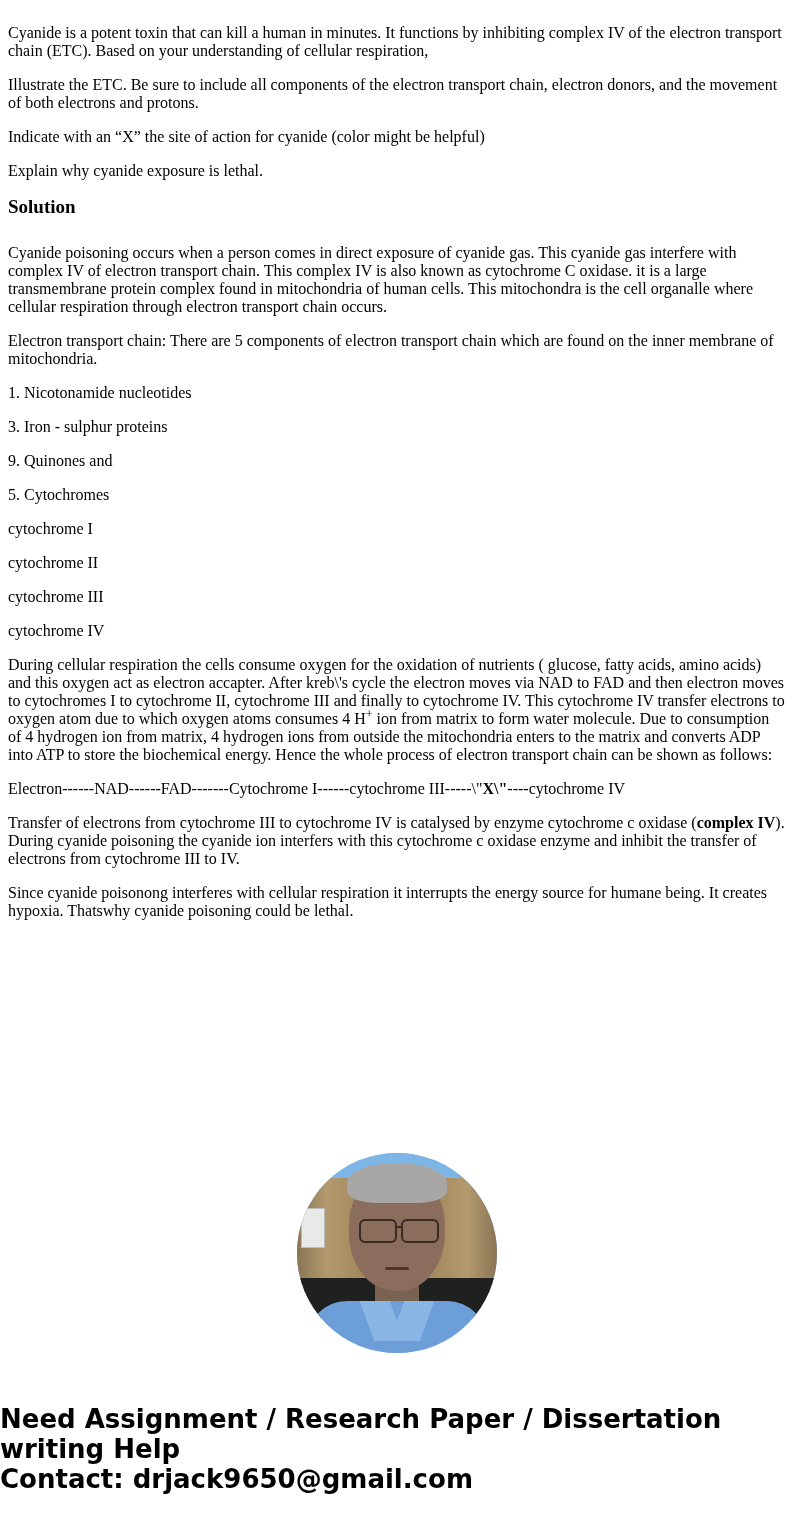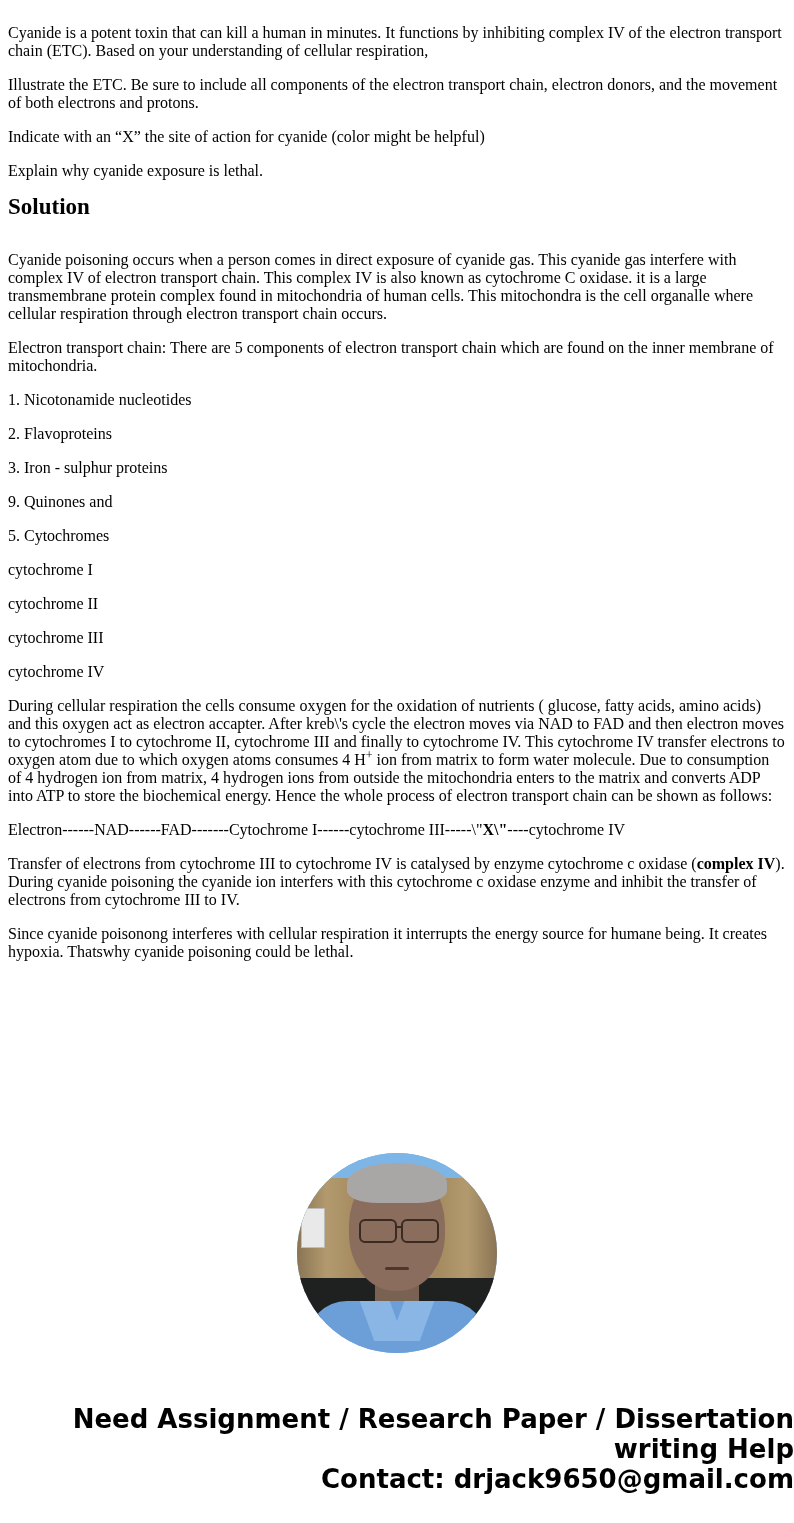--- a/index.html
+++ b/index.html
@@ -8,23 +8,23 @@
     min-height: 1523px;
     font-family: "Liberation Serif", "DejaVu Serif", serif;
     font-size: 16px;
     line-height: 18px;
     color: #000000;
     position: relative;
   }
   .content { padding: 8px 8px 0 8px; width: 778px; }
   p { margin: 16px 0 16px 0; }
   h3.solution {
-    font-size: 23px;
+    font-size: 19px;
     font-weight: bold;
-    margin: 16px 0 33px 0;
+    margin: 16px 0 26px 0;
     line-height: 22px;
   }
   sup { font-size: 12px; line-height: 0; vertical-align: super; }
   b { font-weight: bold; }
 
   .avatar-wrap {
     position: absolute;
     left: 297px;
     top: 1153px;
     width: 200px;
@@ -47,21 +47,21 @@
   .av-glass-l { position: absolute; left: 62px; top: 66px; width: 34px; height: 20px; border: 2px solid #3a2a22; border-radius: 6px; }
   .av-glass-r { position: absolute; left: 104px; top: 66px; width: 34px; height: 20px; border: 2px solid #3a2a22; border-radius: 6px; }
   .av-bridge { position: absolute; left: 98px; top: 73px; width: 8px; height: 2px; background: #3a2a22; }
   .av-mouth { position: absolute; left: 88px; top: 114px; width: 24px; height: 3px; background: #4e362d; border-radius: 2px; }
 
   .promo {
     position: absolute;
     left: 0;
     top: 1404px;
     width: 794px;
-    text-align: right;
+    text-align: left;
     font-family: "DejaVu Sans", sans-serif;
     font-weight: bold;
     font-size: 26px;
     line-height: 30px;
     color: #000000;
   }
   .promo div { margin: 0; }
 </style>
 </head>
 <body>
@@ -73,21 +73,20 @@
   <p>
     <span>Explain why cyanide exposure is lethal.</span><br>
   </p>
 
   <h3 class="solution">Solution</h3>
 
   <p>Cyanide poisoning occurs when a person comes in direct exposure of cyanide gas. This cyanide gas interfere with complex IV of electron transport chain. This complex IV is also known as cytochrome C oxidase. it is a large transmembrane protein complex found in mitochondria of human cells. This mitochondra is the cell organalle where cellular respiration through electron transport chain occurs.</p>
   <p>Electron transport chain: There are 5 components of electron transport chain which are found on the inner membrane of mitochondria.</p>
 
   <p>1. Nicotonamide nucleotides</p>
-  <p>2. Flavoproteins</p>
   <p>3. Iron - sulphur proteins</p>
   <p>9. Quinones and</p>
   <p>5. Cytochromes</p>
 
   <p>cytochrome I</p>
   <p>cytochrome II</p>
   <p>cytochrome III</p>
   <p>cytochrome IV</p>
 
   <p><span>During cellular respiration the cells consume oxygen for the oxidation of nutrients ( glucose, fatty acids, amino acids) and this oxygen act as electron accapter. After kreb\'s cycle the electron moves via NAD to FAD and then electron moves to cytochromes I to cytochrome II, cytochrome III and finally to cytochrome IV. This cytochrome IV transfer electrons to oxygen atom due to which oxygen atoms consumes 4 H</span><sup>+</sup><span> ion from matrix to form water molecule. Due to consumption of 4 hydrogen ion from matrix, 4 hydrogen ions from outside the mitochondria enters to the matrix and converts ADP into ATP to store the biochemical energy. Hence the whole process of electron transport chain can be shown as follows:</span></p>

